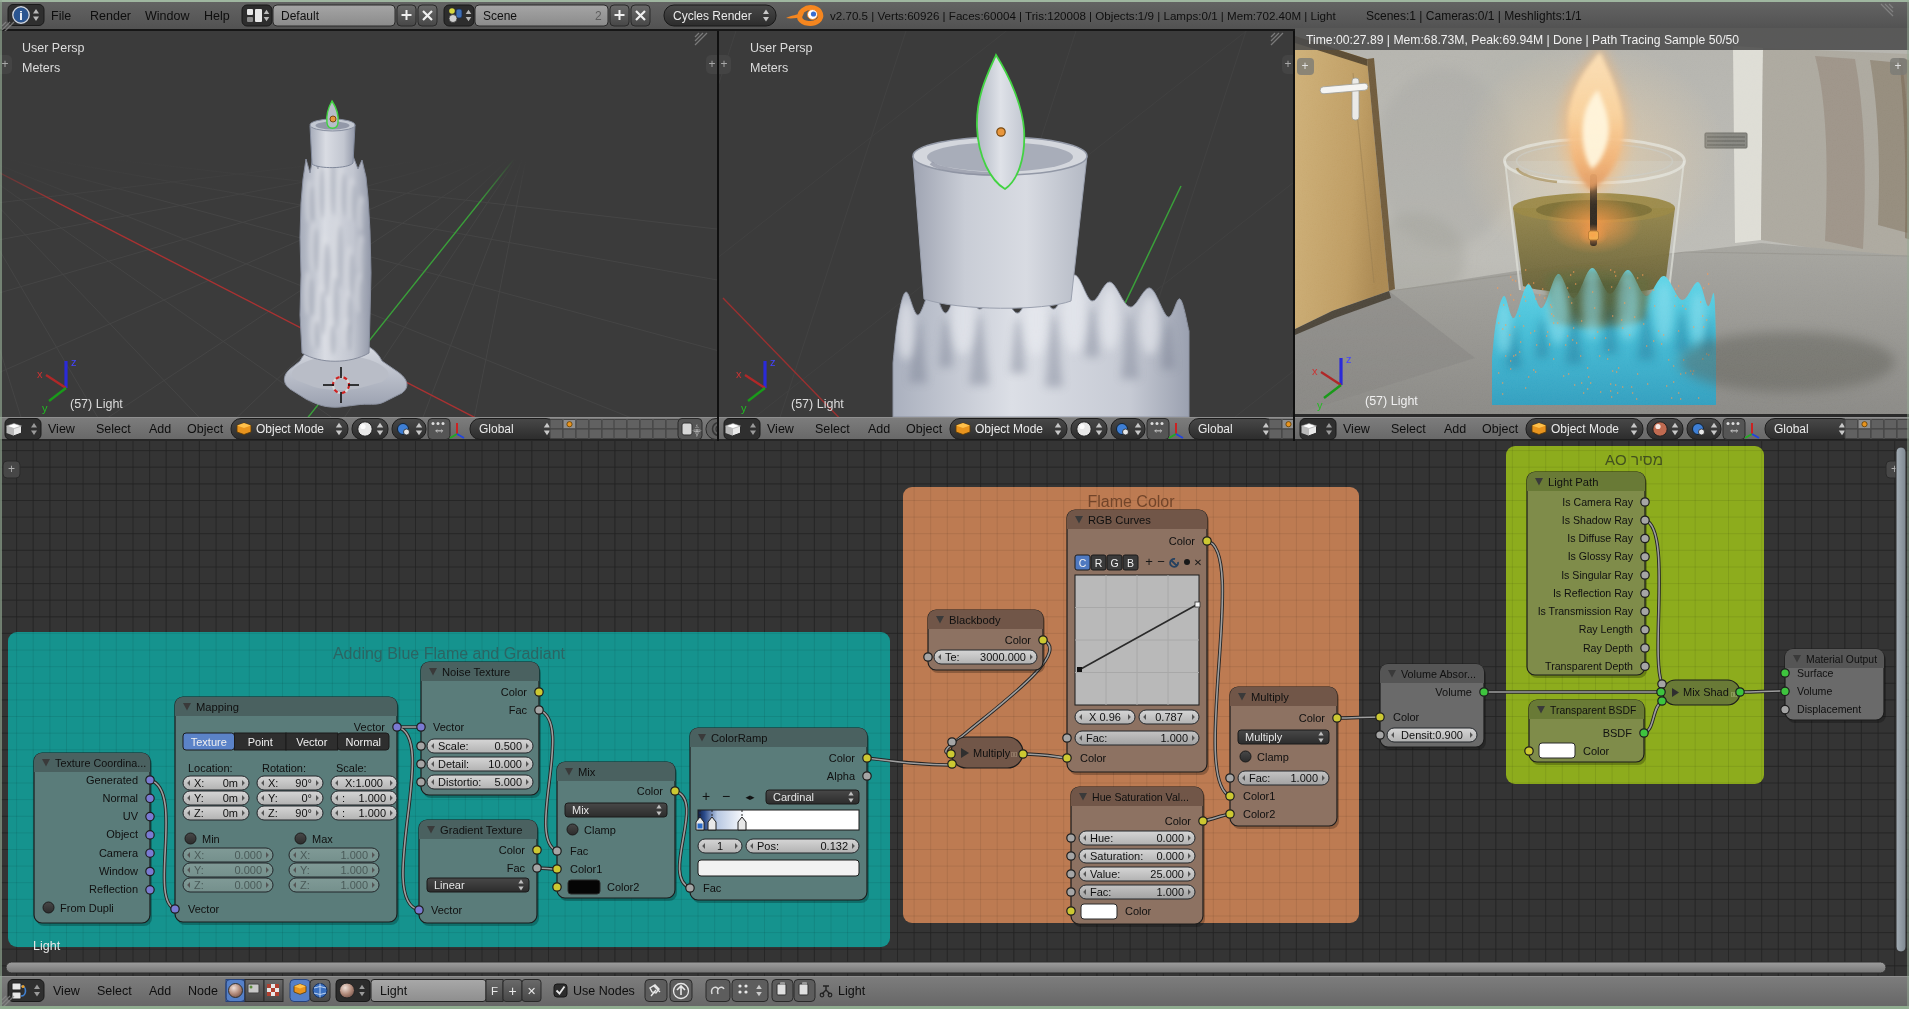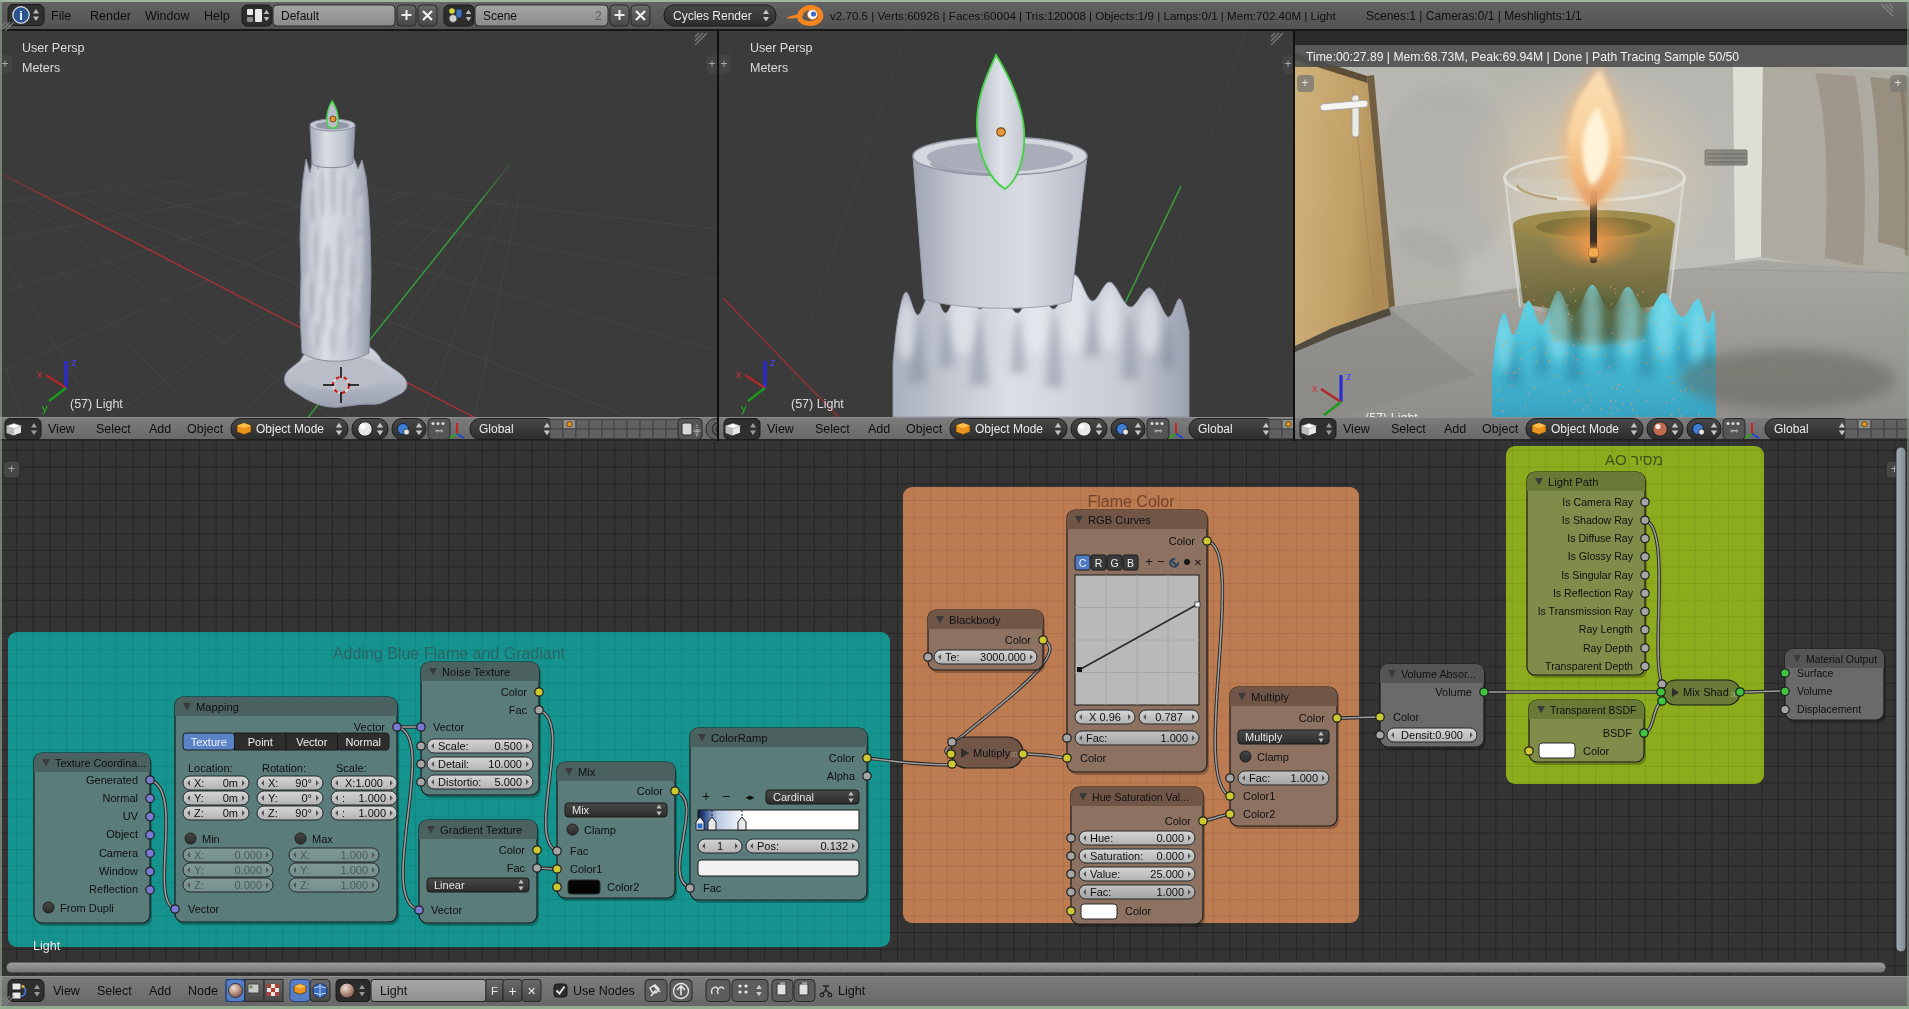--- a/index.html
+++ b/index.html
@@ -539,21 +539,21 @@
         <rect x="653" y="12.0" width="13" height="9.5" fill="#616161" rx="1" stroke="#434343" stroke-width="1"></rect>
         <rect x="666" y="12.0" width="13" height="9.5" fill="#616161" rx="1" stroke="#434343" stroke-width="1"></rect>
         <rect x="678" y="1.5" width="24" height="21" fill="#555555" rx="4" stroke="#2a2a2a" stroke-width="1"></rect>
         <rect x="682" y="6" width="10" height="12" fill="#d8d8d8" rx="2" stroke="#333" stroke-width="1"></rect>
         <text x="697" y="17" font-family="Liberation Sans, sans-serif" font-size="9" fill="#ddd" text-anchor="middle">⸎</text>
         <rect x="706" y="1.5" width="26" height="21" fill="#606060" rx="10" stroke="#2a2a2a" stroke-width="1"></rect>
         <circle cx="719" cy="12" r="6.5" fill="none" stroke="#333" stroke-width="1.5"></circle>
         <circle cx="719" cy="12" r="3" fill="none" stroke="#333" stroke-width="1.2"></circle>
       </svg>
     </div>
-    <div class="abs" style="left:1295px;top:45px">
+    <div class="abs" style="left:1295px;top:28px">
       <svg width="614" height="386" viewBox="0 0 614 386">
         <defs>
           <filter id="fNoiseR">
             <feTurbulence type="fractalNoise" baseFrequency="0.8" numOctaves="2"></feTurbulence>
             <feColorMatrix type="matrix" values="0 0 0 0 1  0 0 0 0 1  0 0 0 0 1  0.6 0.6 0.6 0 0"></feColorMatrix>
           </filter>
         </defs>
         <rect x="0" y="0" width="614" height="386" fill="url(#gWall)"></rect>
         <g filter="url(#fBlur6)">
           <ellipse cx="150" cy="130" rx="70" ry="90" fill="#a3a39d" opacity="0.4"></ellipse>

